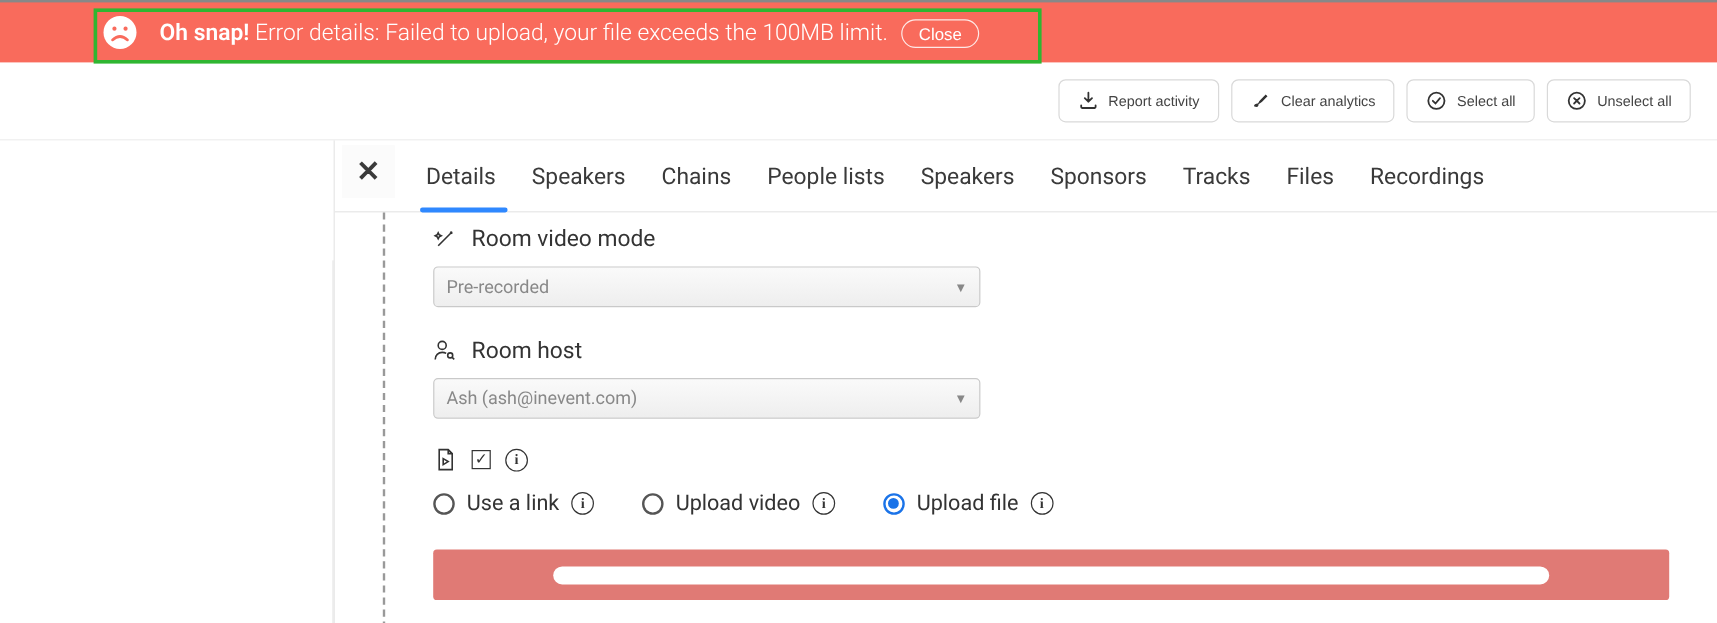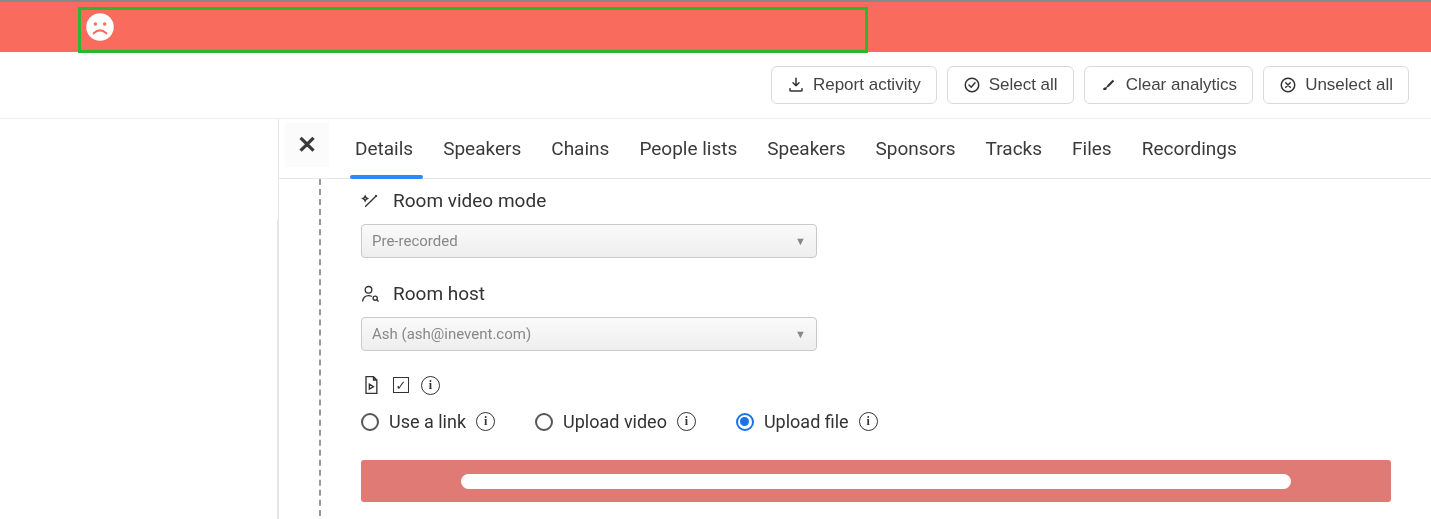--- a/index.html
+++ b/index.html
@@ -6,21 +6,21 @@
     body { font-family: -apple-system, BlinkMacSystemFont, "Segoe UI", Roboto, sans-serif; background: #fff; color: #333; }
 
     .alert-banner { background: #f96b5c; border-top: 2px solid #888; color: #fff; padding: 10px 85px; display: flex; align-items: center; gap: 18px; position: relative; }
     .alert-highlight { position: absolute; top: 5px; left: 78px; width: 790px; height: 46px; border: 3px solid #2fb631; pointer-events: none; }
     .frown-icon { width: 30px; height: 30px; fill: #fff; }
     .alert-text { font-size: 19px; font-weight: 300; }
     .alert-text strong { font-weight: 600; }
     .close-btn { border: 1px solid rgba(255,255,255,0.85); background: transparent; color: #fff; border-radius: 15px; padding: 3px 14px; font-size: 14px; cursor: pointer; margin-left: 6px; }
 
     .toolbar { display: flex; justify-content: flex-end; gap: 10px; padding: 14px 22px 14px; border-bottom: 1px solid #eee;}
-    .tool-btn { background: #fff; border: 1px solid #d9d9d9; border-radius: 6px; padding: 8px 15px; font-size: 17px; color: #444; display: inline-flex; align-items: center; gap: 8px; cursor: pointer; }
+    .tool-btn { background: #fff; border: 1px solid #d9d9d9; border-radius: 6px; padding: 8px 15px; font-size: 12px; color: #444; display: inline-flex; align-items: center; gap: 8px; cursor: pointer; }
     .tool-btn svg { width: 18px; height: 18px; fill: currentColor; }
 
     .main-wrap { display: flex; }
     .left-spacer { width: 278px; flex-shrink: 0; position: relative; }
     .sidebar-line { position: absolute; right: 0; width: 1px; background: #e6e6e6; top: 100px; bottom: 0; }
     .right-panel { flex: 1; position: relative; border-left: 1px solid #e6e6e6; }
 
     .close-panel-btn { position: absolute; top: 4px; left: 6px; width: 44px; height: 44px; background: #fbfbfb; display: flex; align-items: center; justify-content: center; cursor: pointer; font-size: 24px; color: #3a3a3a; font-weight: bold; }
 
     .tabs { display: flex; gap: 30px; padding: 18px 0 10px 76px; border-bottom: 1px solid #e6e6e6; font-size: 19px; color: #3a3a3a; }
@@ -52,41 +52,46 @@
 <body>
 
 <div class="alert-banner">
   <div class="alert-highlight"></div>
   <svg class="frown-icon" viewBox="0 0 24 24">
       <circle cx="12" cy="12" r="11" fill="#fff"></circle>
       <circle cx="8.3" cy="9.5" r="1.4" fill="#f96b5c"></circle>
       <circle cx="15.7" cy="9.5" r="1.4" fill="#f96b5c"></circle>
       <path d="M7 17 Q12 12.5 17 17" stroke="#f96b5c" stroke-width="1.8" fill="none" stroke-linecap="round"></path>
     </svg>
+  <div class="alert-text">
+    <strong>Oh snap!</strong>
+    <span>Error details: Failed to upload, your file exceeds the 100MB limit.</span>
+    <button class="close-btn">Close</button>
+  </div>
 </div>
 
 <div class="toolbar">
   <button class="tool-btn">
     <svg viewBox="0 0 24 24">
         <path d="M12 3v10m0 0l-4-4m4 4l4-4M4 17v2a1 1 0 001 1h14a1 1 0 001-1v-2" stroke="#333" stroke-width="2" fill="none" stroke-linecap="round"></path>
       </svg>
     <span>Report activity</span>
   </button>
   <button class="tool-btn">
     <svg viewBox="0 0 24 24">
+        <path d="M4 18c0-2 2-3 4-3 1 0 1-2 3-4l6-6 2 2-6 6c-2 2-4 2-4 3 0 2-1 4-5 2z" fill="#333"></path>
+      </svg>
+    <span>Clear analytics</span>
+  </button>
+  <button class="tool-btn">
+    <svg viewBox="0 0 24 24">
         <circle cx="12" cy="12" r="9" stroke="#333" stroke-width="2" fill="none"></circle>
         <path d="M8 12l3 3 5-6" stroke="#333" stroke-width="2" fill="none" stroke-linecap="round"></path>
       </svg>
     <span>Select all</span>
-  </button>
-  <button class="tool-btn">
-    <svg viewBox="0 0 24 24">
-        <path d="M4 18c0-2 2-3 4-3 1 0 1-2 3-4l6-6 2 2-6 6c-2 2-4 2-4 3 0 2-1 4-5 2z" fill="#333"></path>
-      </svg>
-    <span>Clear analytics</span>
   </button>
   <button class="tool-btn">
     <svg viewBox="0 0 24 24">
         <circle cx="12" cy="12" r="9" stroke="#333" stroke-width="2" fill="none"></circle>
         <path d="M9 9l6 6M15 9l-6 6" stroke="#333" stroke-width="2" fill="none" stroke-linecap="round"></path>
       </svg>
     <span>Unselect all</span>
   </button>
 </div>
 

